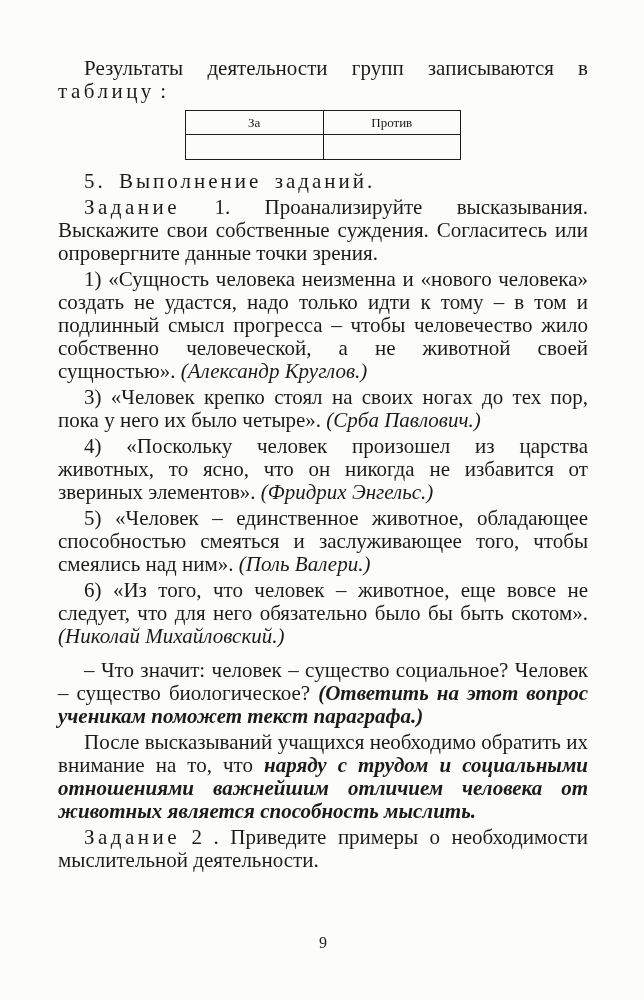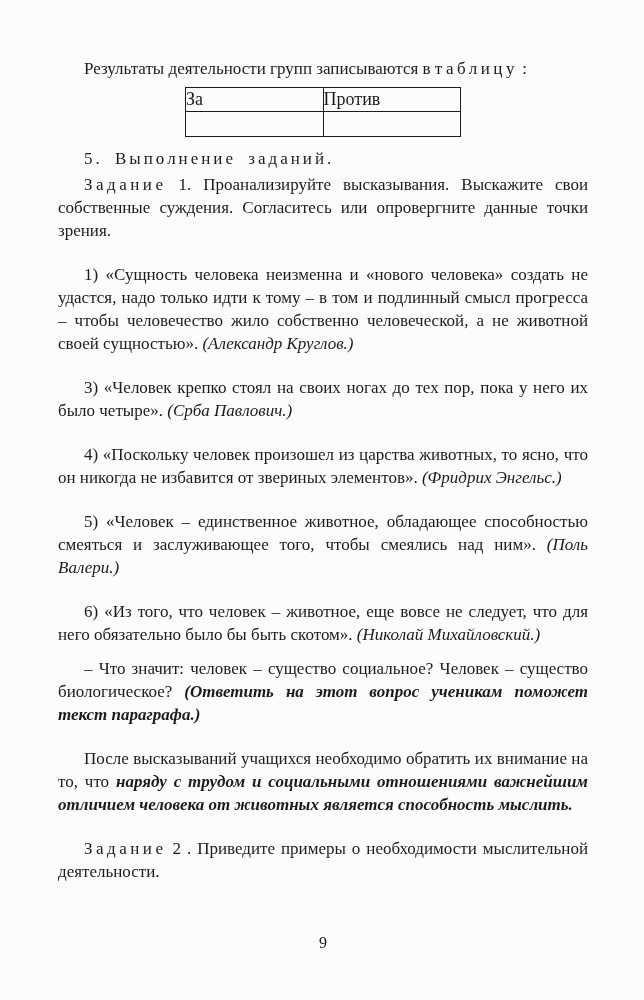--- a/index.html
+++ b/index.html
@@ -16,42 +16,42 @@
     font-family: "Liberation Serif", "DejaVu Serif", serif;
     box-sizing: border-box;
     padding: 57px 56px 48px 58px;
     display: flex;
     flex-direction: column;
     overflow: hidden;
   }
   .content { width: 100%; }
   p.para {
     margin: 0 0 3px 0;
-    font-size: 17px;
+    font-size: 21px;
     line-height: 23px;
     text-align: justify;
     text-indent: 26px;
   }
-  p.q { margin-top: 21px; }
+  p.q { margin-top: 3px; }
   p.big-gap { margin-top: 11px; }
   .ls-head { letter-spacing: 3px; word-spacing: 5px; }
   .ls { letter-spacing: 3.5px; }
   .it { font-style: italic; }
   .bi { font-style: italic; font-weight: bold; }
   table.results {
     border-collapse: collapse;
     table-layout: fixed;
     width: 276px;
     margin: 7px auto 10px auto;
   }
   table.results th, table.results td {
     border: 1.5px solid #1c1c1c;
     padding: 0;
-    text-align: left;
-    font-size: 18px;
+    text-align: center;
+    font-size: 13px;
     font-weight: normal;
   }
   table.results th { height: 23px; }
   table.results td { height: 24px; }
   .page-number {
     margin-top: auto;
     text-align: center;
     font-size: 16px;
     padding-top: 8px;
   }

